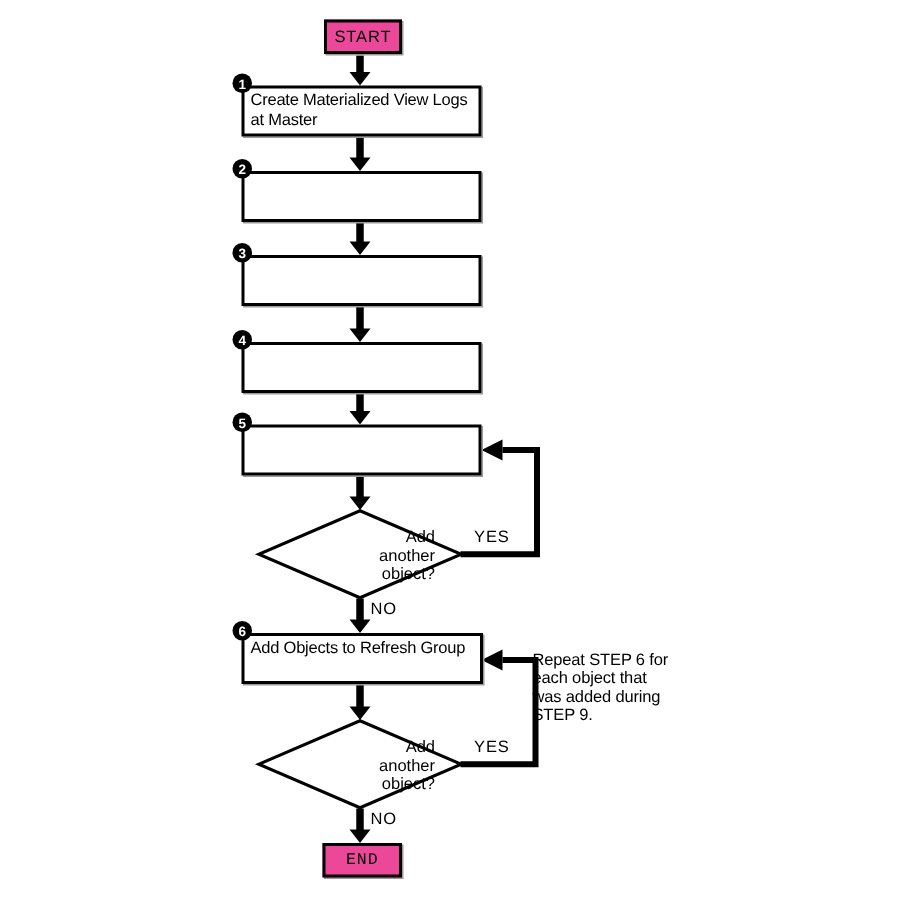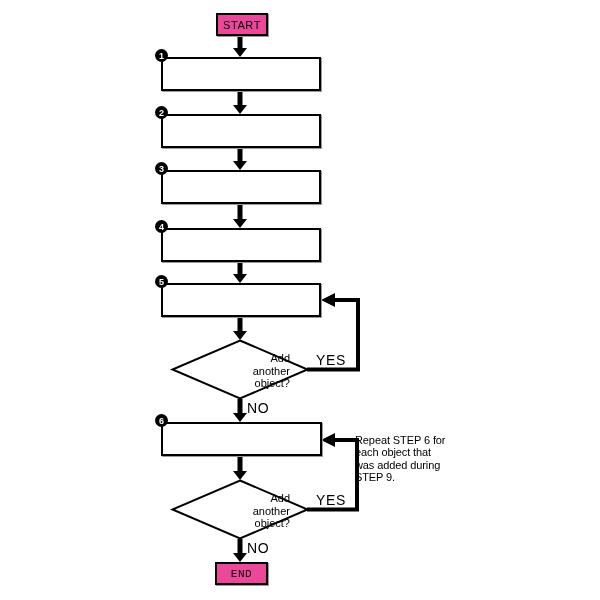--- a/index.html
+++ b/index.html
@@ -15,21 +15,21 @@
            background:#000; color:#fff; font-size:9px; font-weight:bold;
            display:flex; align-items:center; justify-content:center; }
   .term { position:absolute; background:#ec4899; border:2px solid #000; box-shadow:1px 1px 0 #9a9a9a;
           display:flex; align-items:center; justify-content:center; font-size:11px; letter-spacing:0.6px; }
   #term-start { left:216px; top:13px; width:52px; height:23px; }
   #term-end   { left:215px; top:562px; width:53px; height:23px;font-family:Liberation Mono, monospace; }
   .dlabel { position:absolute; width:100px; text-align:right; font-size:11px; line-height:12.5px;
             white-space:pre-line; }
   #dlabel-1 { left:190px; top:352px; }
   #dlabel-2 { left:190px; top:492px; }
-  .flow-label { position:absolute; font-size:14px; letter-spacing:0.6px; }
+  .flow-label { position:absolute; font-size:11px; letter-spacing:0.6px; }
   #yes-1 { left:316px; top:352px; }
   #no-1  { left:247px; top:400px; }
   #yes-2 { left:316px; top:492px; }
   #no-2  { left:247px; top:540px; }
   .note { position:absolute; left:355px; top:434px; width:112px; font-size:11px;
           line-height:12.4px; white-space:pre-line; letter-spacing:-0.1px; }
   #box-1 { top:57px; }  #box-2 { top:114px; } #box-3 { top:170px; }
   #box-4 { top:228px; } #box-5 { top:283px; } #box-6 { top:422px; width:161px; }
 </style>
 </head>
@@ -93,35 +93,38 @@
 
   <div class="term" id="term-start">
     <span>START</span>
   </div>
   <div class="term" id="term-end">
     <span>END</span>
   </div>
 
   <div class="box" id="box-1">
     <span class="badge">1</span>
+    <span class="box-label">Create Materialized View Logs
+at Master</span>
   </div>
   <div class="box" id="box-2">
     <span class="badge">2</span>
   </div>
   <div class="box" id="box-3">
     <span class="badge">3</span>
   </div>
   <div class="box" id="box-4">
     <span class="badge">4</span>
   </div>
   <div class="box" id="box-5">
     <span class="badge">5</span>
   </div>
   <div class="box" id="box-6">
     <span class="badge">6</span>
+    <span class="box-label">Add Objects to Refresh Group</span>
   </div>
 
   <div class="dlabel" id="dlabel-1">Add
 another
 object?</div>
   <div class="dlabel" id="dlabel-2">Add
 another
 object?</div>
 
   <div class="flow-label" id="yes-1">YES</div>

